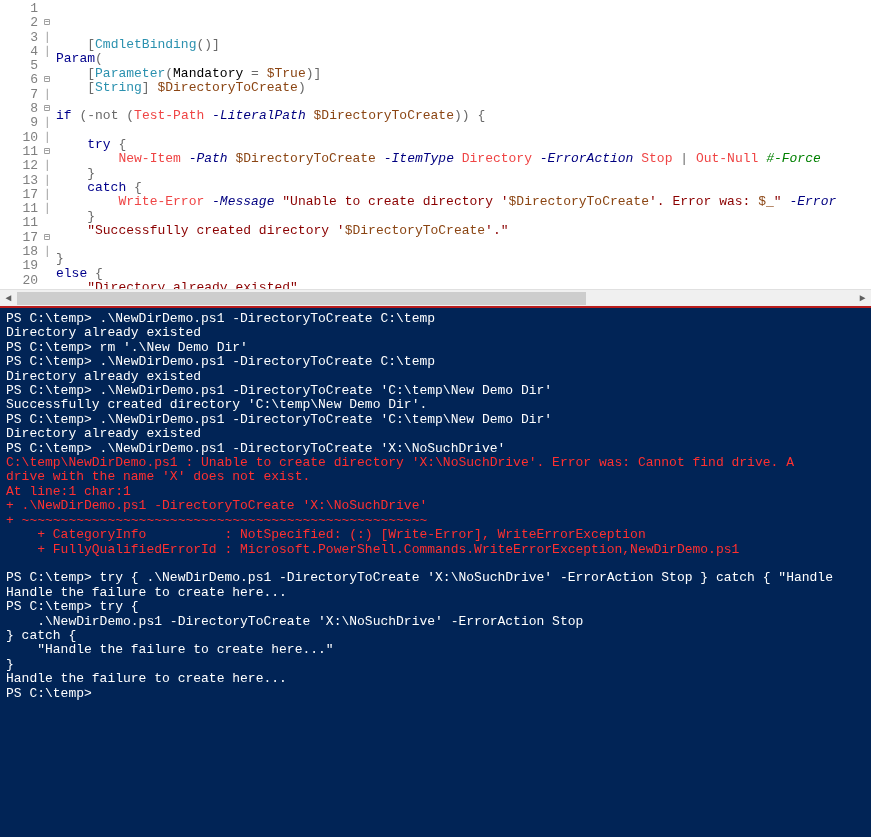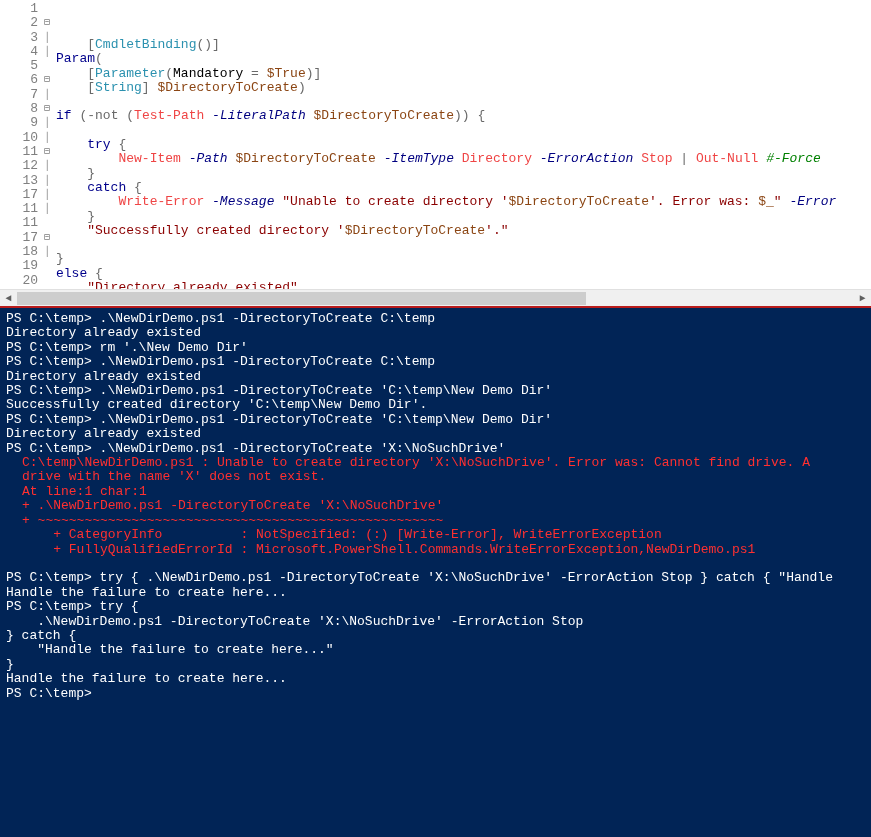--- a/index.html
+++ b/index.html
@@ -99,21 +99,21 @@
     flex: 1;
     background: #012456;
     color: #ffffff;
     padding: 4px 6px;
     line-height: 14.4px;
     white-space: pre;
     font-size: 13px;
     overflow: hidden;
     border-top: 2px solid #b91c1c;
   }
-  .console-pane .err { color: #ff3030; margin-left: 16px; }
+  .console-pane .err { color: #ff3030; }
 </style>
 </head>
 <body>
 
 <div class="editor-pane">
   <div class="code-area">
     <div class="gutter" id="gutter">
         <div>1</div>
         <div>2</div>
         <div>3</div>

